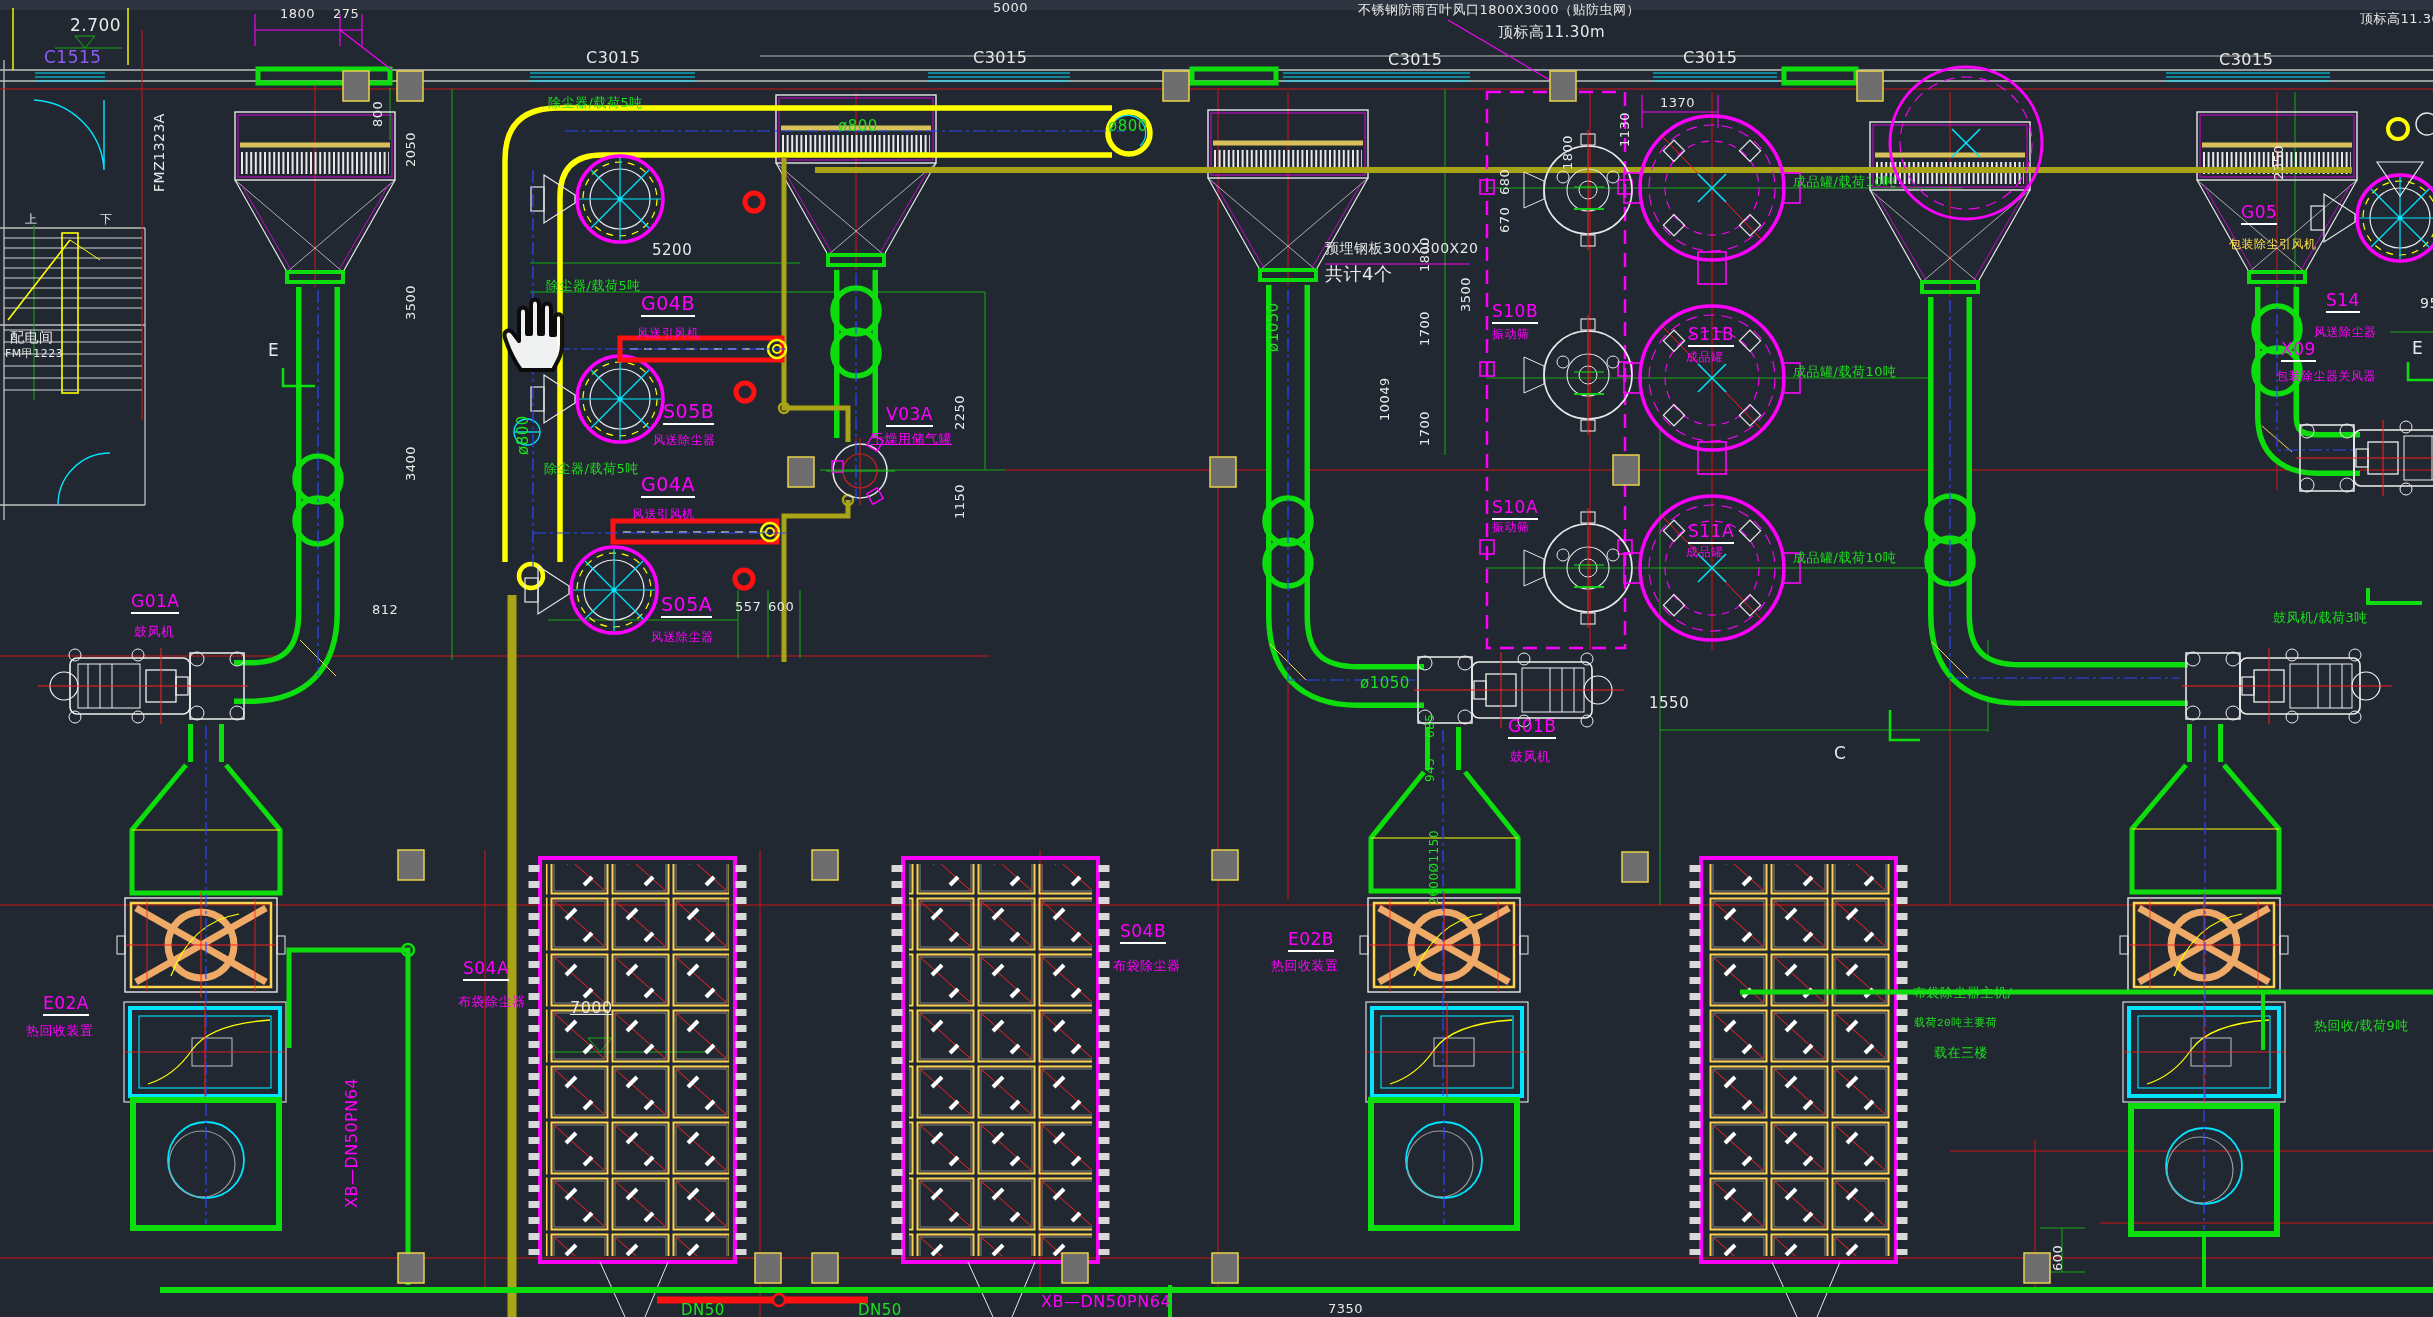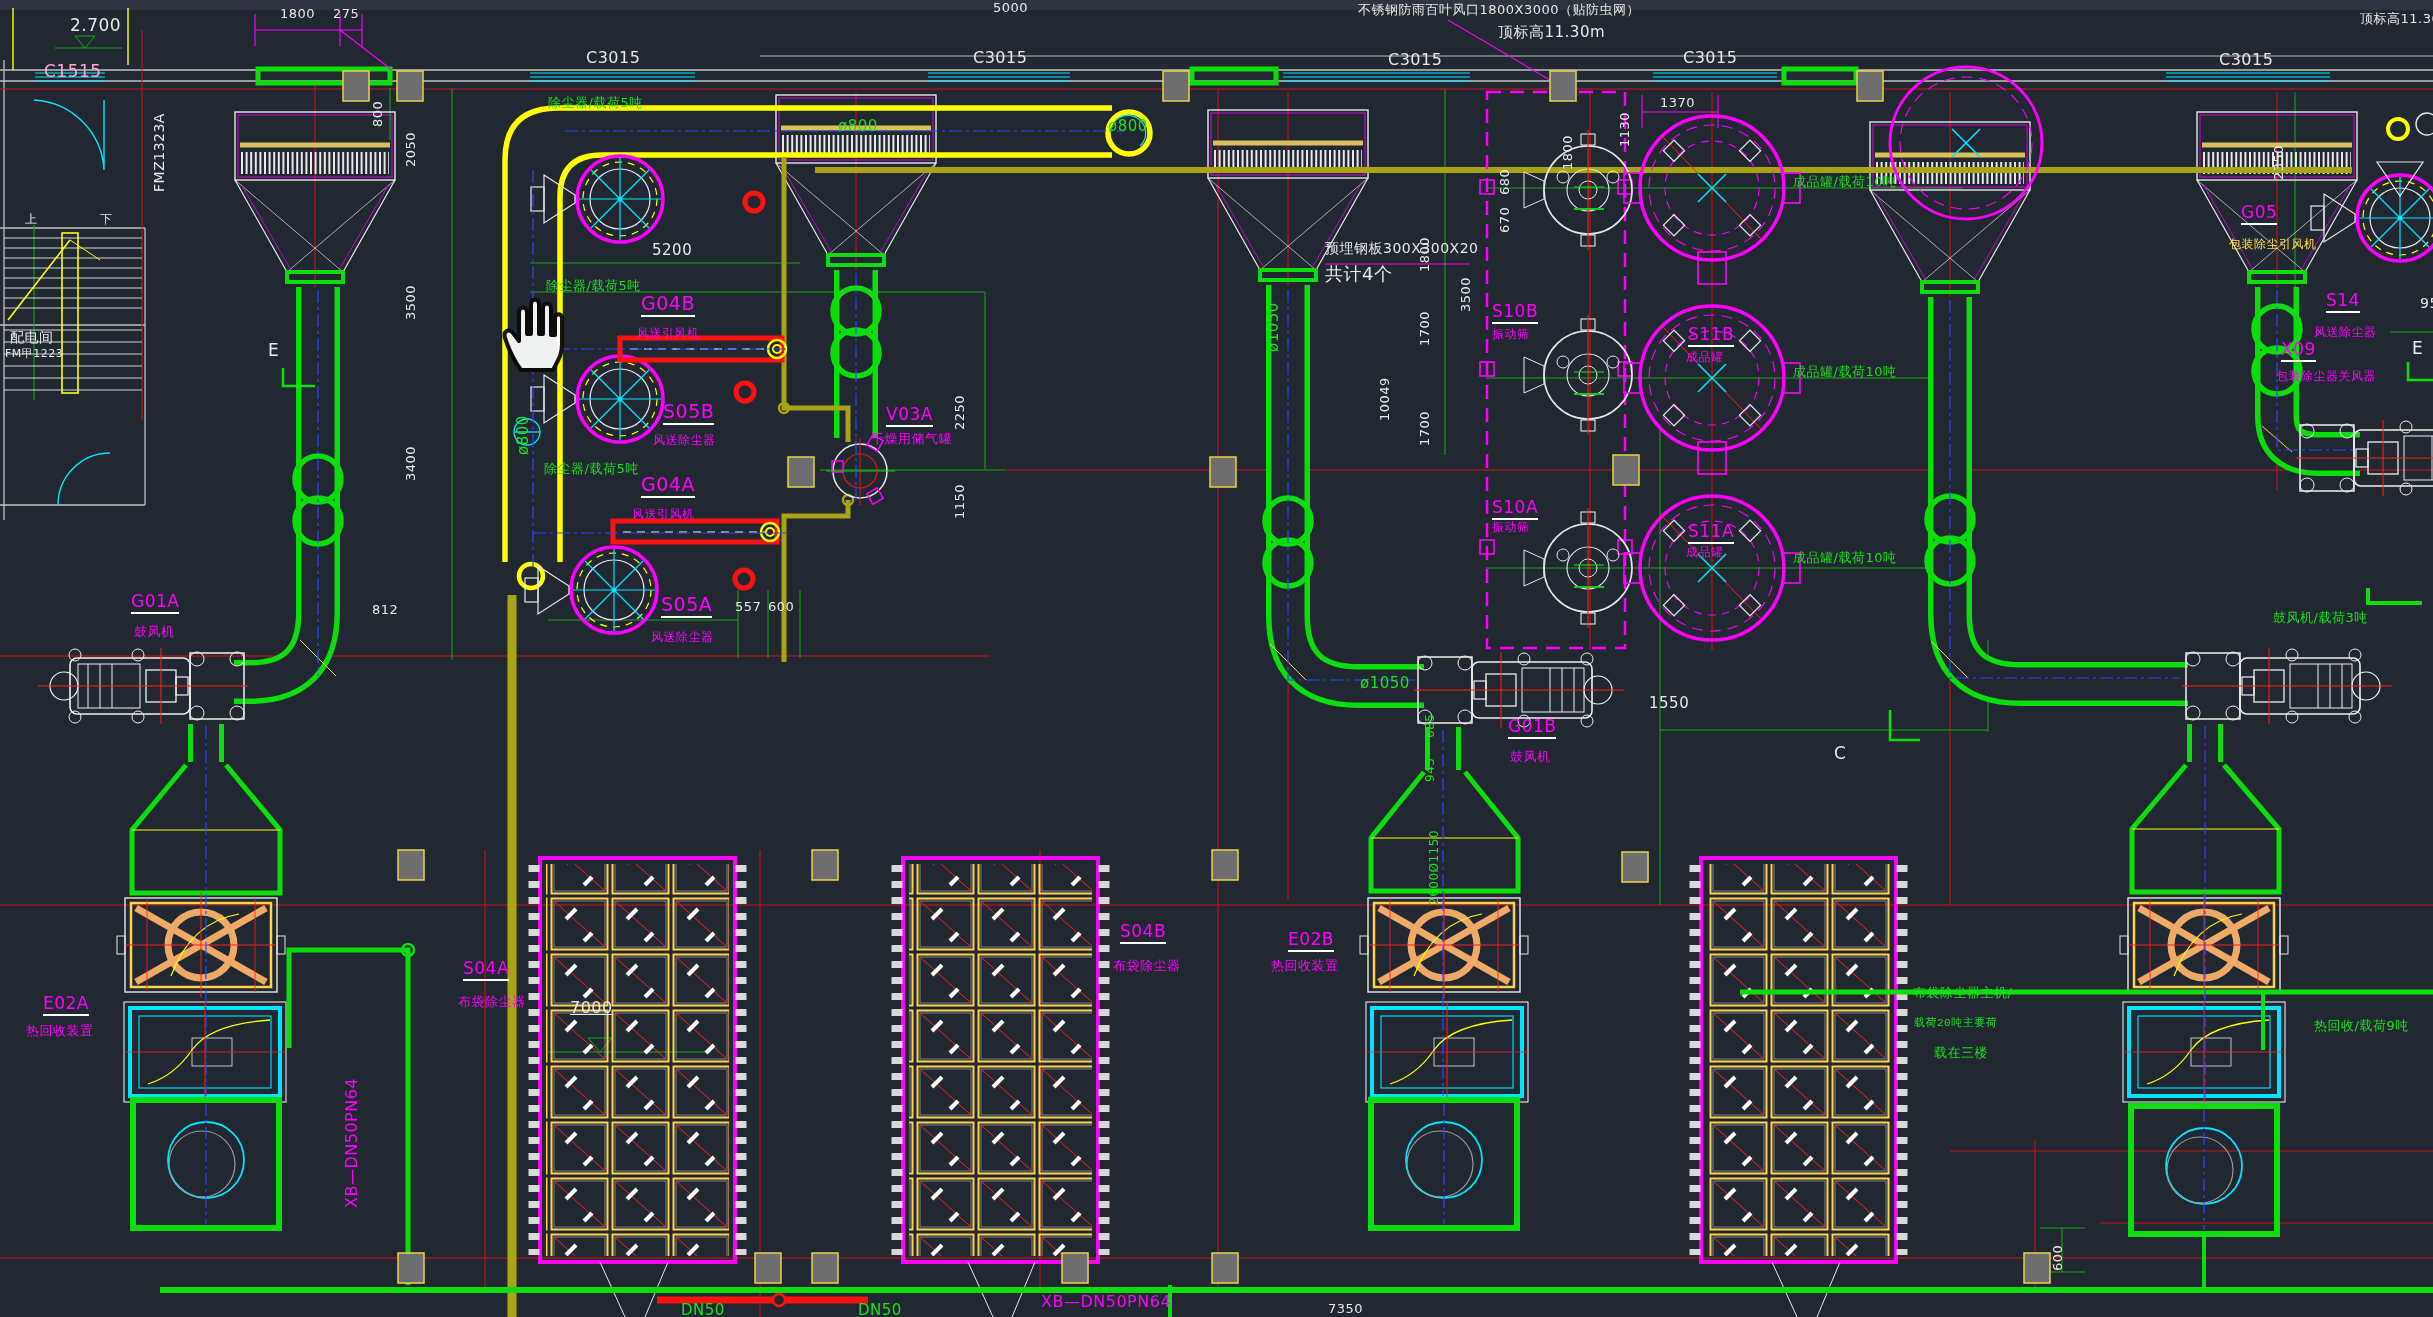--- a/index.html
+++ b/index.html
@@ -478,21 +478,21 @@
   <path d="M2368 588 V603 H2422" stroke-width="4"></path>
 </g>
 
 <g transform="translate(501,296)">
   <path d="M20 74 C14 66 8 54 4 42 C2 35 8 32 12 37 L18 45 L18 16 C18 10 26 10 26 16 L26 38 L30 38 L30 8 C30 2 38 2 38 8 L38 38 L42 38 L42 12 C42 6 50 6 50 12 L50 39 L54 39 L54 22 C54 17 61 17 61 22 L61 48 C61 60 56 66 52 74 Z" fill="#fbfbfb" stroke="#0a0a0a" stroke-width="4" stroke-linejoin="round" opacity="0.95"></path>
 </g>
 </svg>
 
 <div id="labels">
       <div class="t" style="left: 70px; top: 17px; font-size: 17px; color: rgb(232, 232, 232);">2.700</div>
-      <div class="t" style="left: 44px; top: 63px; font-size: 17px; color: #f9a8d4;">C1515</div>
+      <div class="t" style="left: 44px; top: 49px; font-size: 17px; color: #8b5cf6;">C1515</div>
       <div class="t" style="left: 280px; top: 7px; font-size: 13px; color: rgb(232, 232, 232);">1800</div>
       <div class="t" style="left: 333px; top: 7px; font-size: 13px; color: rgb(232, 232, 232);">275</div>
       <div class="t" style="left: 993px; top: 1px; font-size: 13px; color: rgb(232, 232, 232);">5000</div>
       <div class="t" style="left: 586px; top: 50px; font-size: 16px; color: rgb(232, 232, 232);">C3015</div>
       <div class="t" style="left: 973px; top: 50px; font-size: 16px; color: rgb(232, 232, 232);">C3015</div>
       <div class="t" style="left: 1388px; top: 52px; font-size: 16px; color: rgb(232, 232, 232);">C3015</div>
       <div class="t" style="left: 1683px; top: 50px; font-size: 16px; color: rgb(232, 232, 232);">C3015</div>
       <div class="t" style="left: 2219px; top: 52px; font-size: 16px; color: rgb(232, 232, 232);">C3015</div>
       <div class="t" style="left: 1358px; top: 3px; font-size: 13px; color: rgb(232, 232, 232);">不锈钢防雨百叶风口1800X3000（贴防虫网）</div>
       <div class="t" style="left: 1498px; top: 25px; font-size: 15px; color: rgb(232, 232, 232);">顶标高11.30m</div>
@@ -535,21 +535,21 @@
       <div class="t v" style="left: 2272px; top: 180px; font-size: 13px; color: rgb(232, 232, 232);">2350</div>
       <div class="t u" style="left: 641px; top: 294px; font-size: 19px; color: rgb(255, 0, 255);">G04B</div>
       <div class="t u" style="left: 663px; top: 402px; font-size: 19px; color: rgb(255, 0, 255);">S05B</div>
       <div class="t u" style="left: 641px; top: 475px; font-size: 19px; color: rgb(255, 0, 255);">G04A</div>
       <div class="t u" style="left: 661px; top: 595px; font-size: 19px; color: rgb(255, 0, 255);">S05A</div>
       <div class="t" style="left: 637px; top: 327px; font-size: 12px; color: rgb(255, 0, 255);">风送引风机</div>
       <div class="t" style="left: 653px; top: 434px; font-size: 12px; color: rgb(255, 0, 255);">风送除尘器</div>
       <div class="t" style="left: 632px; top: 508px; font-size: 12px; color: rgb(255, 0, 255);">风送引风机</div>
       <div class="t" style="left: 651px; top: 631px; font-size: 12px; color: rgb(255, 0, 255);">风送除尘器</div>
       <div class="t u" style="left: 886px; top: 406px; font-size: 17px; color: rgb(255, 0, 255);">V03A</div>
-      <div class="t" style="left: 871px; top: 432px; font-size: 13px; color: rgb(255, 0, 255);">干燥用储气罐</div>
+      <div class="t" style="left: 871px; top: 432px; font-size: 13px; color: rgb(255, 0, 255); text-decoration: underline;">干燥用储气罐</div>
       <div class="t u" style="left: 1492px; top: 303px; font-size: 17px; color: rgb(255, 0, 255);">S10B</div>
       <div class="t" style="left: 1492px; top: 328px; font-size: 12px; color: rgb(255, 0, 255);">振动筛</div>
       <div class="t u" style="left: 1688px; top: 326px; font-size: 17px; color: rgb(255, 0, 255);">S11B</div>
       <div class="t" style="left: 1686px; top: 351px; font-size: 12px; color: rgb(255, 0, 255);">成品罐</div>
       <div class="t u" style="left: 1492px; top: 499px; font-size: 17px; color: rgb(255, 0, 255);">S10A</div>
       <div class="t" style="left: 1492px; top: 521px; font-size: 12px; color: rgb(255, 0, 255);">振动筛</div>
       <div class="t u" style="left: 1688px; top: 523px; font-size: 17px; color: rgb(255, 0, 255);">S11A</div>
       <div class="t" style="left: 1686px; top: 546px; font-size: 12px; color: rgb(255, 0, 255);">成品罐</div>
       <div class="t u" style="left: 1508px; top: 718px; font-size: 17px; color: rgb(255, 0, 255);">G01B</div>
       <div class="t" style="left: 1510px; top: 750px; font-size: 13px; color: rgb(255, 0, 255);">鼓风机</div>

